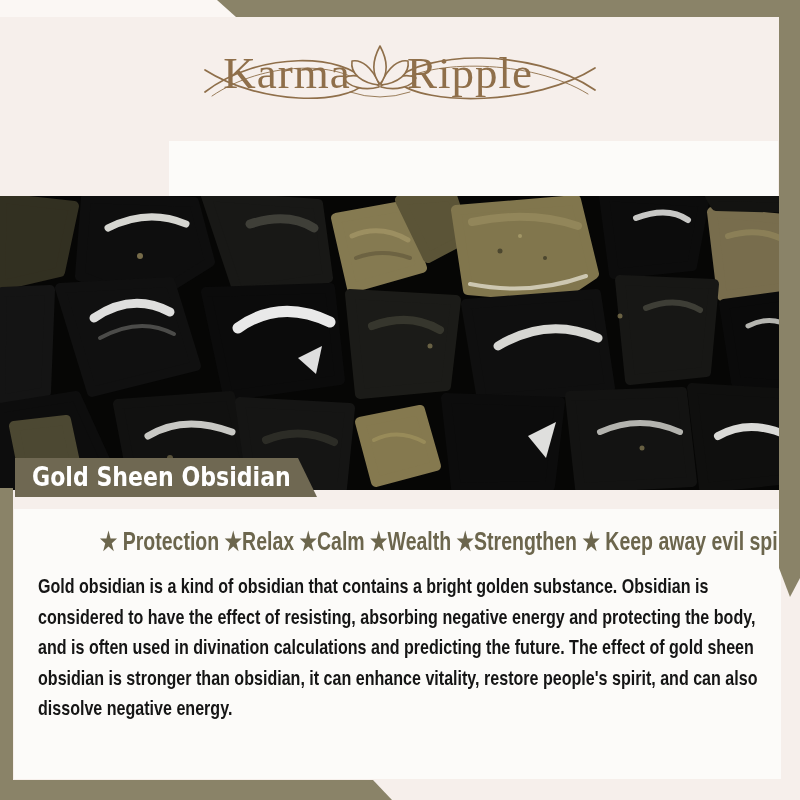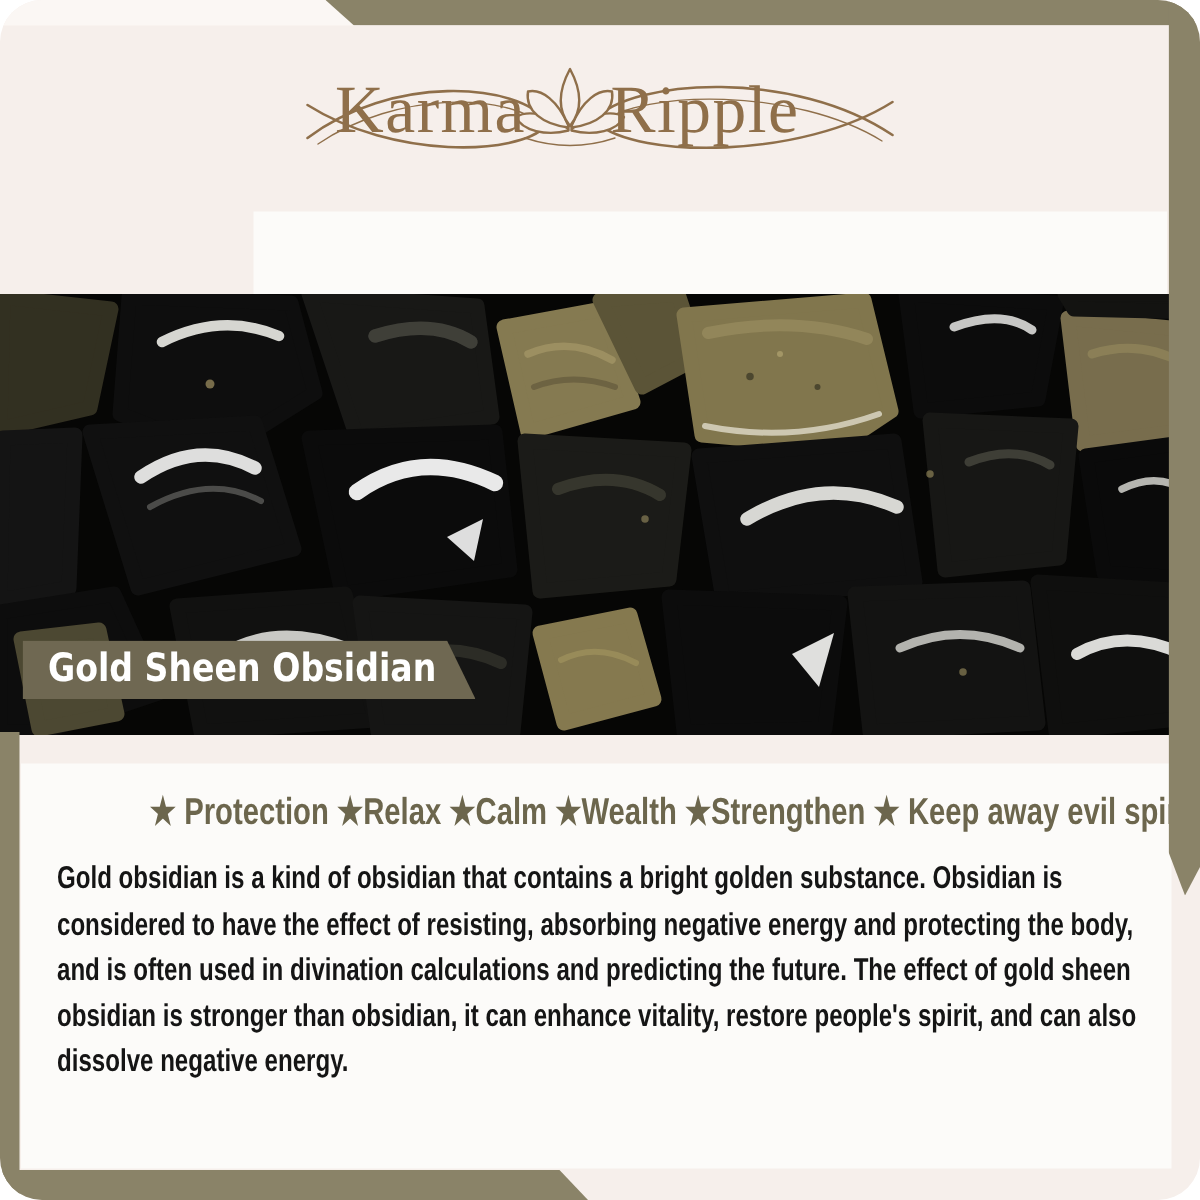--- a/index.html
+++ b/index.html
@@ -4,21 +4,20 @@
 <style>
   :root{
     --bg:#f6efeb; --panel:#fcfbf9; --accent:#8a8368; --banner:#6f6852;
     --headtext:#6c664d; --brown:#8f6f4a; --bodytext:#151515; --caption:#ffffff;
   }
   html,body{margin:0;padding:0;}
   .page{
     position:relative;width:800px;height:800px;overflow:hidden;
     background:var(--bg,#f6efeb);
     font-family:"Liberation Sans",sans-serif;
-    border-radius:28px;
   }
   .abs{position:absolute;}
   
   .top-sliver{left:0;top:0;width:240px;height:17px;background:#fbf7f4;}
   .top-bar{left:0;top:0;width:800px;height:17px;background:var(--accent,#8a8368);
     clip-path:polygon(217px 0,800px 0,800px 17px,236px 17px);}
   .right-ribbon{left:779px;top:0;width:21px;height:597px;background:var(--accent,#8a8368);
     clip-path:polygon(0 0,21px 0,21px 578px,11px 597px,0 568px);}
   .left-strip{left:0;top:488px;width:13px;height:312px;background:var(--accent,#8a8368);}
   .bottom-bar{left:0;top:780px;width:392px;height:20px;background:var(--accent,#8a8368);
@@ -32,21 +31,21 @@
   .logo-text{font-family:"Liberation Serif",serif;font-size:45px;fill:var(--brown,#8f6f4a);letter-spacing:1px;}
   
   .heading-band{left:169px;top:141px;width:609px;height:55px;background:var(--panel,#fcfbf9);}
   .page-title-wrap{left:0;top:151px;width:800px;text-align:center;}
   .page-title{display:inline-block;font-size:39px;line-height:39px;font-weight:700;
     letter-spacing:-0.5px;color:var(--headtext,#6c664d);transform:scaleX(0.84);transform-origin:center top;white-space:nowrap;}
   
   .photo{left:0;top:196px;width:800px;height:294px;background:#060605;}
   .photo svg{display:block;width:100%;height:100%;}
   
-  .caption-banner{left:15px;top:427px;width:302px;height:39px;background:var(--banner,#6f6852);
+  .caption-banner{left:15px;top:458px;width:302px;height:39px;background:var(--banner,#6f6852);
     clip-path:polygon(0 0,283px 0,302px 39px,0 39px);}
   .caption-label{display:inline-block;margin-left:17px;line-height:39px;font-family:"DejaVu Sans",sans-serif;
     font-weight:700;font-size:26px;color:var(--caption,#fff);transform:scaleX(0.85);transform-origin:left center;white-space:nowrap;}
   
   .content-panel{left:14px;top:509px;width:767px;height:270px;background:var(--panel,#fcfbf9);}
   .benefits-wrap{left:0;top:526px;width:800px;text-align:center;}
   .benefits-line{display:inline-block;font-size:25px;line-height:30px;font-weight:700;
     color:var(--headtext,#6c664d);transform:scaleX(0.78);transform-origin:center top;white-space:nowrap;}
   .description{left:38px;top:571px;width:950px;font-size:21px;line-height:30.5px;font-weight:700;
     color:var(--bodytext,#151515);transform:scaleX(0.765);transform-origin:left top;}

